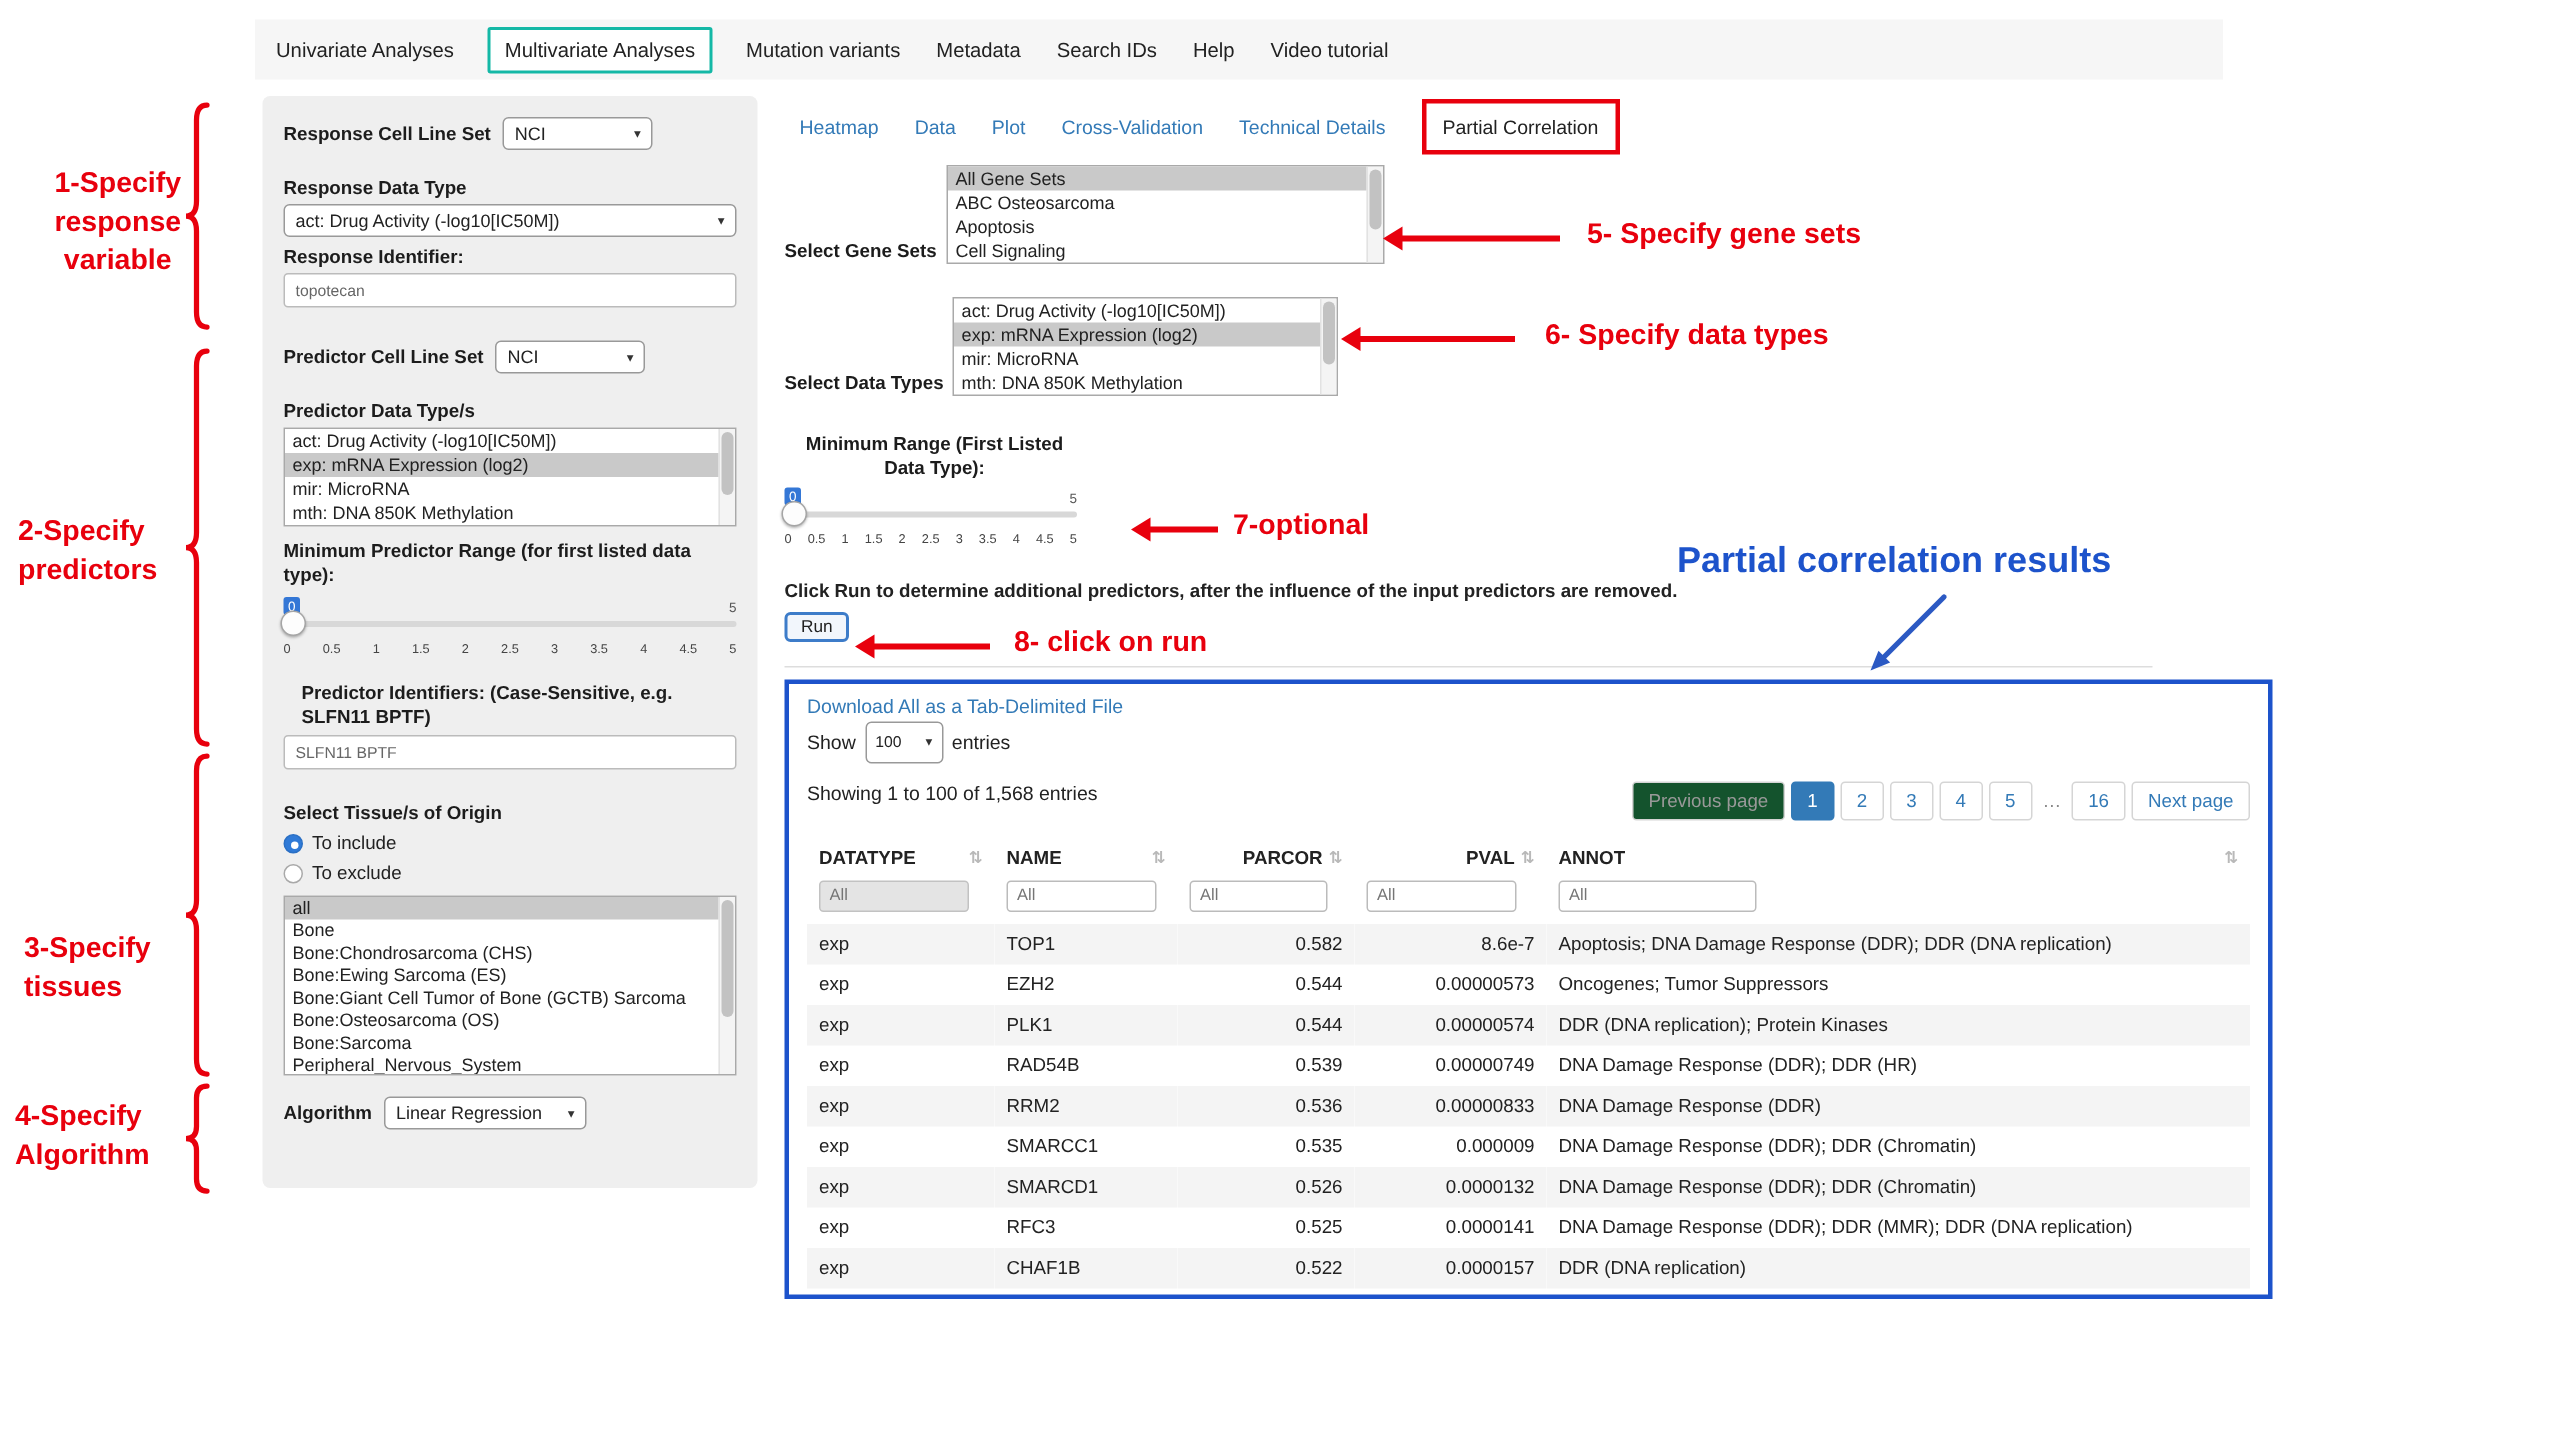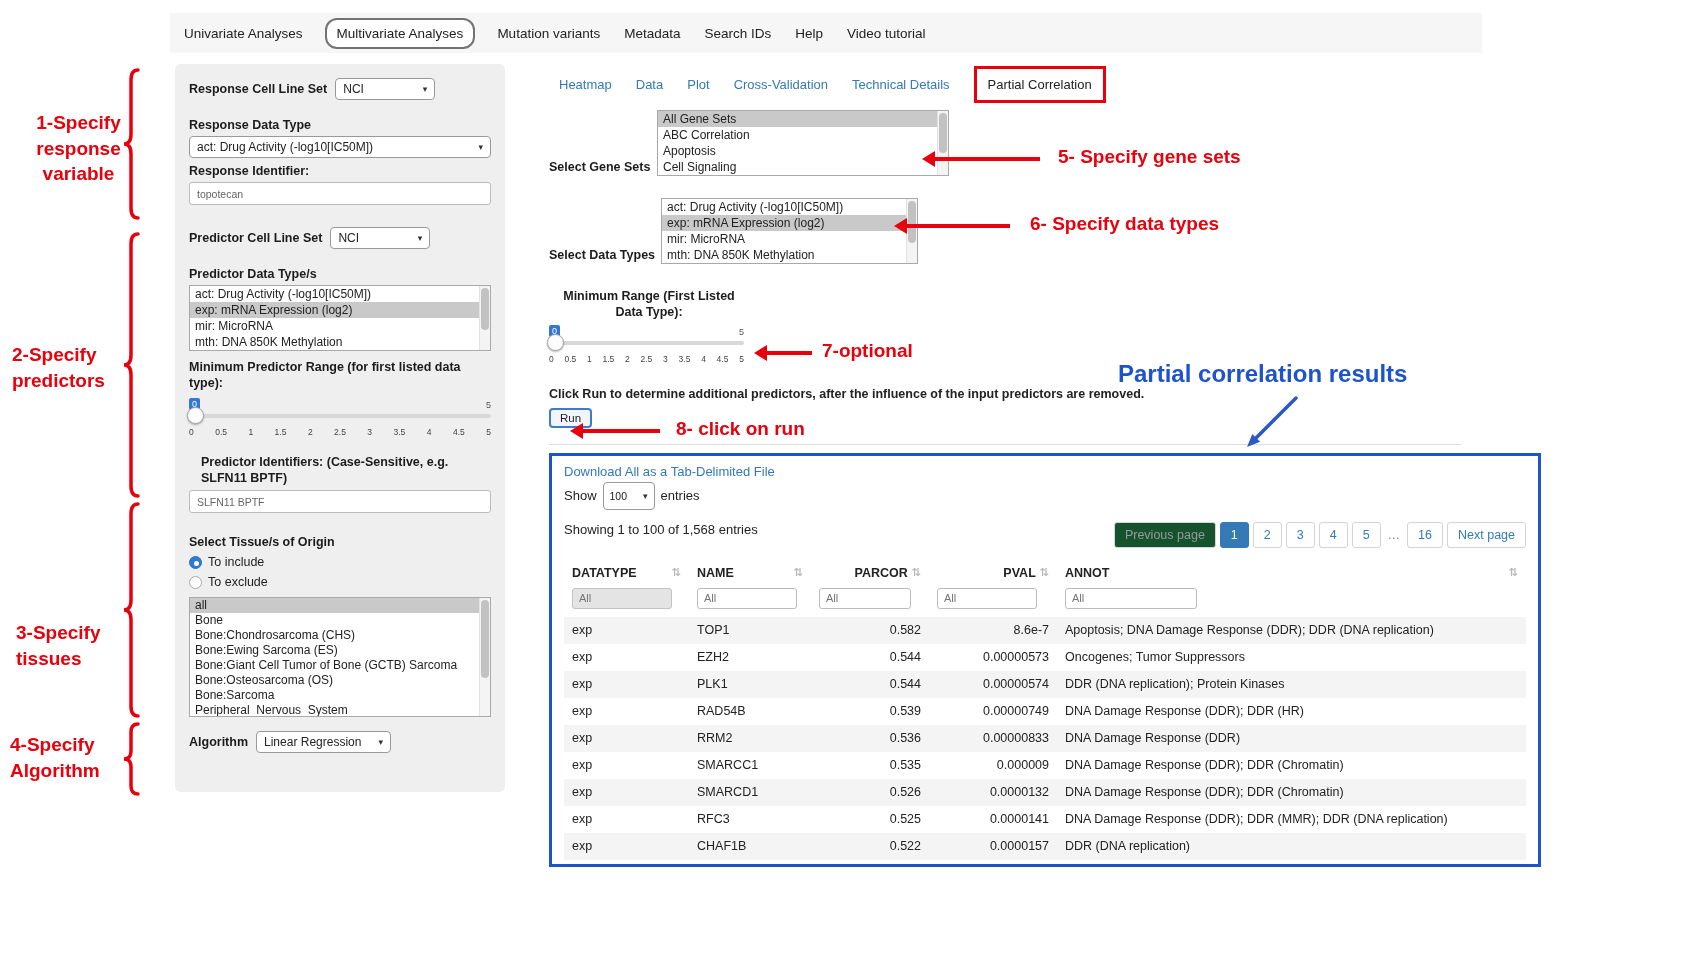--- a/index.html
+++ b/index.html
@@ -3,21 +3,21 @@
 <meta charset="utf-8">
 <style>
   * { box-sizing: border-box; margin: 0; padding: 0; }
   body { background:#fff; font-family:"Liberation Sans","DejaVu Sans",sans-serif; color:#222; }
   .screen { position:relative; width:1700px; height:956px; overflow:hidden; background:#fff; }
 
   
   .topnav { position:absolute; left:170px; top:13px; width:1312px; height:40px; background:#f6f6f6;
             display:flex; align-items:center; gap:20px; padding:0 12px; font-size:13.5px; color:#222; }
   .nav-item { cursor:pointer; padding:6px 2px; white-space:nowrap; }
-  .nav-item.nav-active { background:#fff; border:2px solid #737373; border-radius:12px; padding:6px 10px; }
+  .nav-item.nav-active { background:#fff; border:2px solid #14b8a6; border-radius:2px; padding:6px 10px; }
 
   
   .ann { position:absolute; color:#e8000d; font-weight:bold; font-size:19px; line-height:1.35; }
   .ann.right-ann { white-space:nowrap; }
   .brace { position:absolute; }
   .rarrow { position:absolute; height:3.5px; background:#e8000d; }
   .rarrow::before { content:""; position:absolute; left:-12px; top:-6px; width:0; height:0;
       border-right:13px solid #e8000d; border-top:8px solid transparent; border-bottom:8px solid transparent; }
   .blue-title { position:absolute; left:1118px; top:360px; color:#1d53cb; font-weight:bold; font-size:24px; white-space:nowrap; }
   .blue-arrow { position:absolute; left:1238px; top:394px; }
@@ -59,21 +59,21 @@
 
   .radio-row { display:flex; align-items:center; gap:6px; margin-bottom:6px; cursor:pointer; }
   .radio { width:13px; height:13px; border-radius:50%; border:1px solid #a9a9a9; background:#fff; position:relative; }
   .radio.checked { background:#2f7ad7; border-color:#2a6fc4; }
   .radio.checked::after { content:""; position:absolute; left:4px; top:4px; width:5px; height:5px; border-radius:50%; background:#fff; }
   .rlabel { font-size:12.5px; }
 
   .mb4 { margin-bottom:4px; } .mb6 { margin-bottom:6px; } .mb22 { margin-bottom:22px; }
 
   
-  .main { position:absolute; left:544px; top:64px; width:995px; padding-left:5px; }
+  .main { position:absolute; left:518px; top:64px; width:995px; padding-left:5px; }
   .tabs { display:flex; align-items:center; gap:24px; padding-left:10px; height:40px; margin-bottom:6px; }
   .tab { color:#337ab7; font-size:13px; cursor:pointer; white-space:nowrap; }
   .tab.active-tab { color:#222; border:3px solid #e8000d; padding:8px 11px; }
 
   .ctl-row { display:flex; gap:6px; margin-bottom:22px; }
   .ctl-label { align-self:flex-end; padding-bottom:2px; min-width:102px; }
   .lb-gene { width:292px; height:66px; }
   .lb-dt { width:257px; height:66px; }
 
   .minrange-label { width:200px; margin-bottom:4px; line-height:1.3;text-align:center; }
@@ -251,21 +251,21 @@
       <span class="tab">Plot</span>
       <span class="tab">Cross-Validation</span>
       <span class="tab">Technical Details</span>
       <span class="tab active-tab">Partial Correlation</span>
     </div>
 
     <div class="ctl-row" style="margin-bottom:22px;">
       <span class="blabel ctl-label">Select Gene Sets</span>
       <div class="listbox lb-gene">
         <div class="opt sel">All Gene Sets</div>
-        <div class="opt">ABC Correlation</div>
+        <div class="opt">ABC Osteosarcoma</div>
         <div class="opt">Apoptosis</div>
         <div class="opt">Cell Signaling</div>
         <div class="sb">
             <div class="sb-thumb" style="top:2px;height:40px;"></div>
           </div>
       </div>
     </div>
 
     <div class="ctl-row" style="margin-bottom:24px;">
       <span class="blabel ctl-label">Select Data Types</span>

